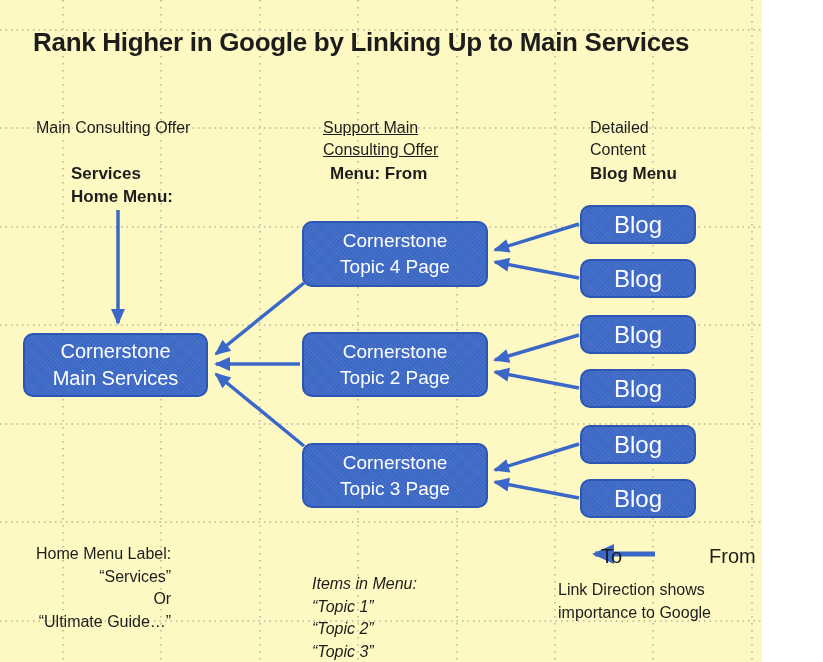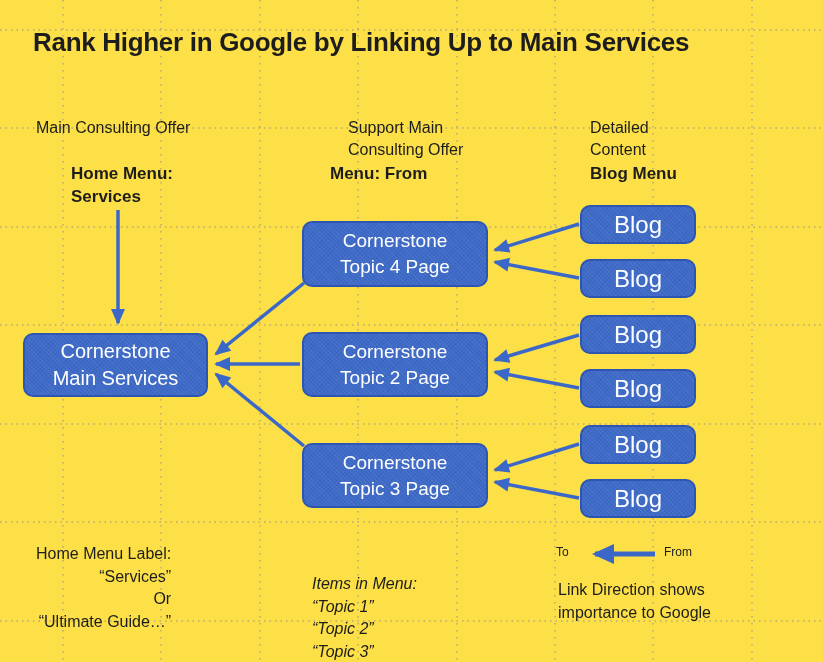--- a/index.html
+++ b/index.html
@@ -1,17 +1,17 @@
 <!DOCTYPE html>
 <html><head>
 <meta charset="utf-8">
 <style>
   html,body { margin:0; padding:0; background:#fff; }
   #canvas {
-    position:relative; width:823px; height:662px; background:#fde047;
+    position:relative; width:762px; height:662px; background:#fef9c3;
     font-family:"Liberation Sans", sans-serif; color:#1d1d1d; overflow:hidden;
   }
   #layers { position:absolute; left:0; top:0; width:823px; height:662px; }
   .abs { position:absolute; }
   .title { left:33px; top:27px; font-size:26px; font-weight:bold; letter-spacing:-0.3px; white-space:nowrap; }
   .colhead { font-size:16px; line-height:22px; white-space:nowrap;margin-top:28px; }
   .boldlabel { font-size:17px; font-weight:bold; line-height:23px; white-space:nowrap; }
   .box {
     position:absolute; box-sizing:border-box;
     background-color:#3E6AC8;
@@ -20,21 +20,21 @@
       repeating-linear-gradient(-45deg, rgba(0,0,0,0.05) 0 1px, rgba(0,0,0,0) 1px 3px);
     border:2px solid #2C55B4; border-radius:10px;
     color:#ffffff; display:flex; flex-direction:column;
     align-items:center; justify-content:center; text-align:center;
   }
   .box .ln { white-space:nowrap; }
   .topicbox { font-size:19px; line-height:26px; }
   .mainbox  { font-size:20px; line-height:27px; }
   .blogbox  { font-size:24px; line-height:20px; }
   .note { font-size:16px; line-height:22.5px; white-space:nowrap; }
-  .legendword { font-size:12px; white-space:nowrap; }
+  .legendword { font-size:20px; white-space:nowrap;margin-left:45px; }
   svg .gridline { stroke:#909090; stroke-width:1; }
 </style>
 </head>
 <body>
 
 <div id="canvas">
 
   <svg id="layers" width="823" height="662" viewBox="0 0 823 662">
     <defs>
       <marker id="ah" markerUnits="userSpaceOnUse" markerWidth="18" markerHeight="16" refX="15" refY="8" orient="auto">
@@ -63,32 +63,32 @@
       <line class="gridline" x1="0" y1="325" x2="823" y2="325"></line>
       <line class="gridline" x1="0" y1="424" x2="823" y2="424"></line>
       <line class="gridline" x1="0" y1="522" x2="823" y2="522"></line>
       <line class="gridline" x1="0" y1="621" x2="823" y2="621"></line>
     </g>
   </svg>
 
   <div class="abs title">Rank Higher in Google by Linking Up to Main Services</div>
 
   <div class="abs colhead" style="left:36px; top:89px;">Main Consulting Offer</div>
-  <div class="abs colhead" style="left:348px; top:89px;">
+  <div class="abs colhead" style="left:323px; top:89px;text-decoration:underline;">
     <div>Support Main</div>
     <div>Consulting Offer</div>
   </div>
   <div class="abs colhead" style="left:590px; top:89px;">
     <div>Detailed</div>
     <div>Content</div>
   </div>
 
   <div class="abs boldlabel" style="left:71px; top:162px;">
+    <div>Services</div>
     <div>Home Menu:</div>
-    <div>Services</div>
   </div>
   <div class="abs boldlabel" style="left:330px; top:162px;">Menu: From</div>
   <div class="abs boldlabel" style="left:590px; top:162px;">Blog Menu</div>
 
   <div class="box mainbox" style="left:23px; top:333px; width:185px; height:64px;">
     <div class="ln">Cornerstone</div>
     <div class="ln">Main Services</div>
   </div>
 
   <div class="box topicbox" style="left:302px; top:221px; width:186px; height:66px;">

